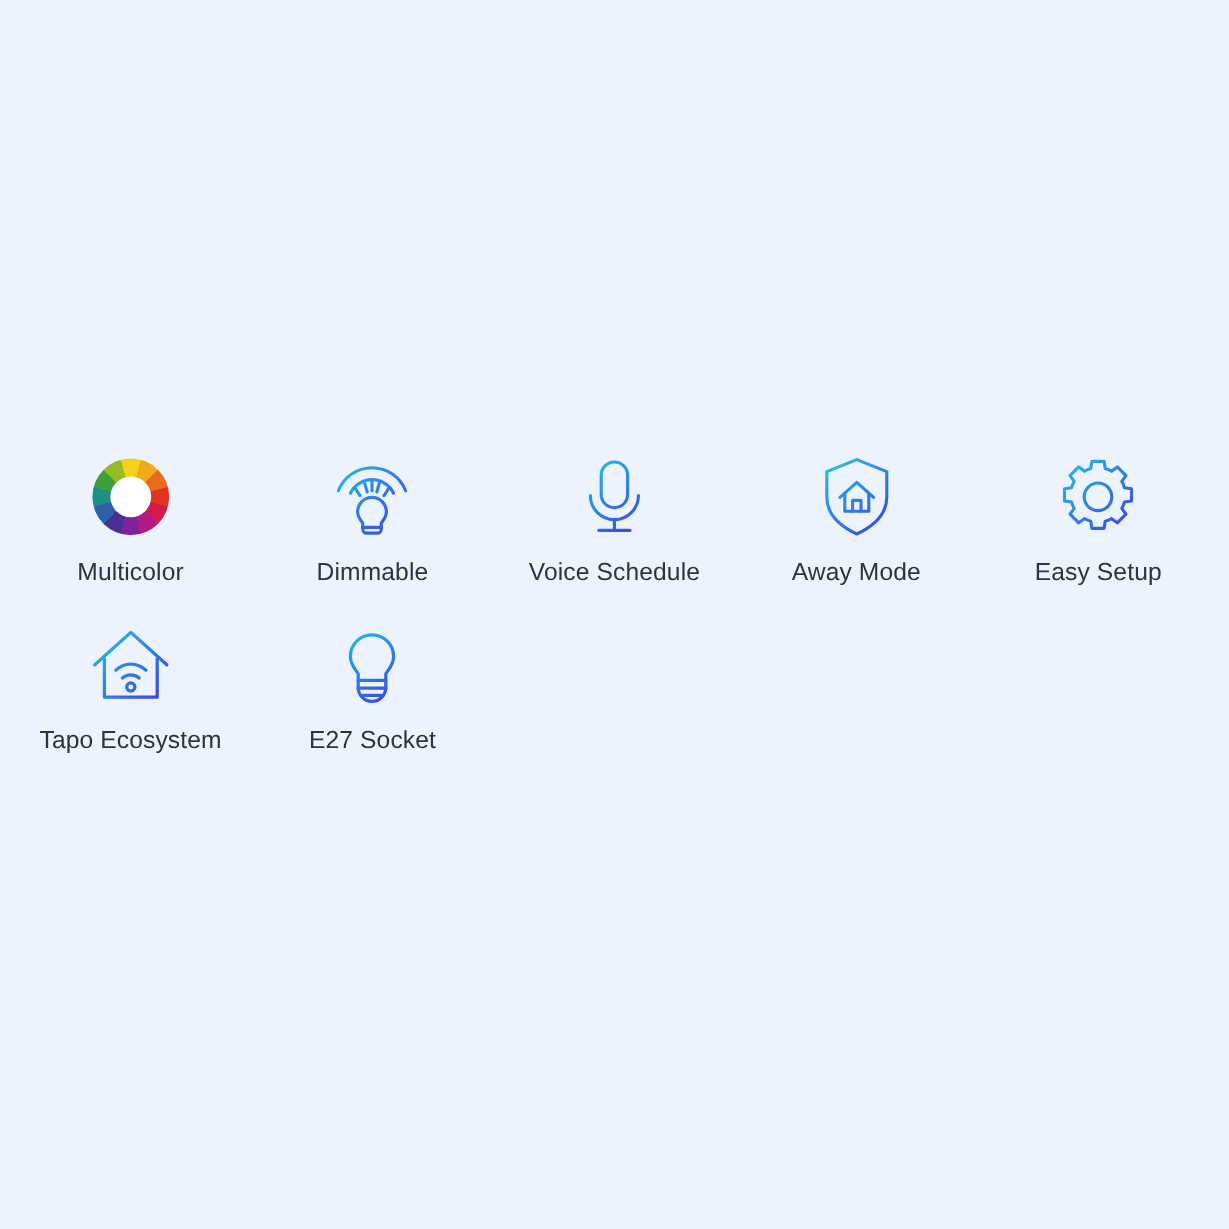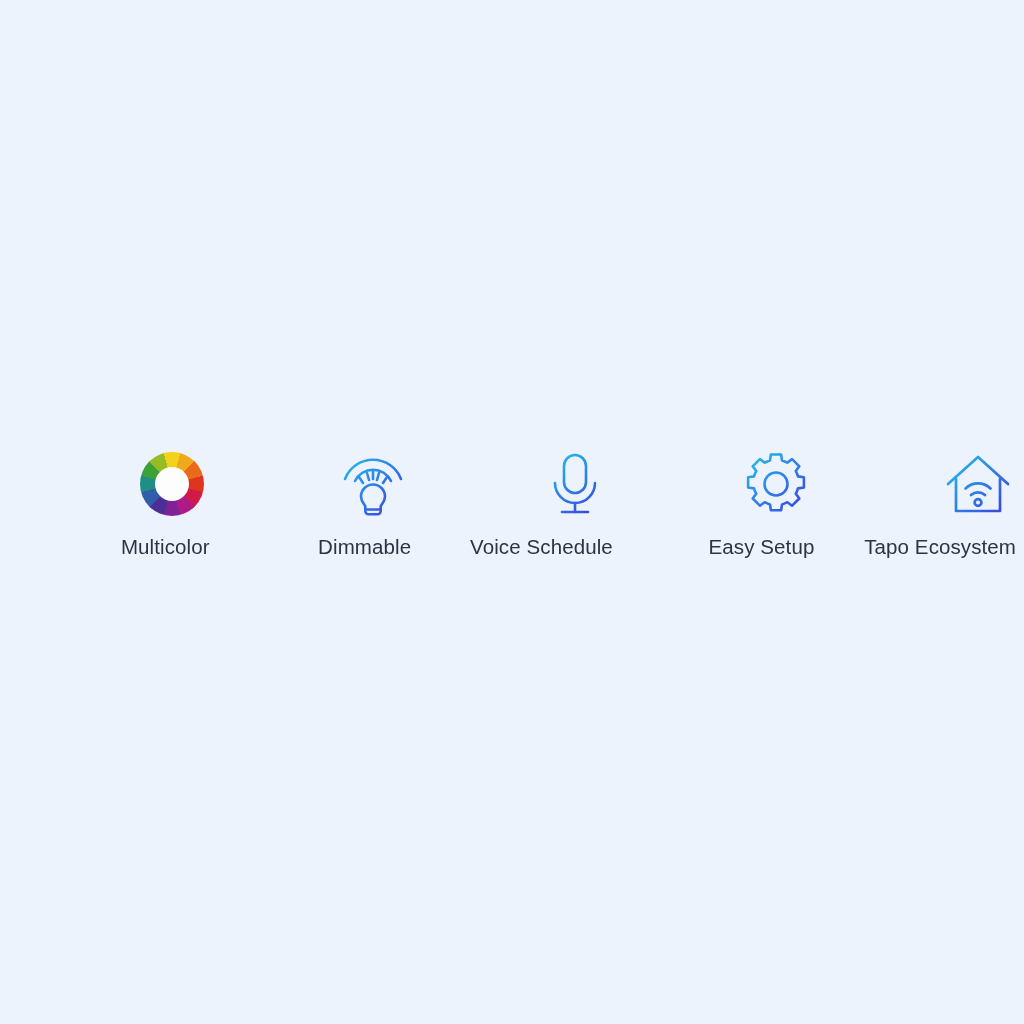--- a/index.html
+++ b/index.html
@@ -23,21 +23,21 @@
     display:grid;
     grid-template-columns:repeat(5, 1fr);
     width:1024px;
     row-gap:26px;
     padding:0 8px;
     margin-top:-18px;
   }
   .feature-cell {
     display:flex;
     flex-direction:column;
-    align-items:flex-end;
+    align-items:center;
     justify-content:flex-start;
   }
   .feature-icon {
     width:76px; height:76px;
     display:flex;
     align-items:center;
     justify-content:center;
     margin-bottom:12px;
   }
   .feature-icon svg { display:block; width:76px; height:76px; overflow:visible; }
@@ -134,20 +134,39 @@
             <rect x="27" y="9" width="22" height="38" rx="11"></rect>
             <path d="M18 37 a20 20 0 0 0 40 0"></path>
             <path d="M38 57 L38 66"></path>
             <path d="M25 66 L51 66"></path>
           </g>
         </svg>
       </div>
       <div class="feature-label">Voice Schedule</div>
     </div>
 
+    <div class="feature-cell">
+      <div class="feature-icon">
+        <svg viewBox="0 0 76 76" fill="none">
+          <defs>
+            <linearGradient id="g5" x1="12" y1="8" x2="64" y2="70" gradientUnits="userSpaceOnUse">
+              <stop offset="0" stop-color="#23c3ee"></stop>
+                <stop offset="1" stop-color="#3b3fe0"></stop>
+            </linearGradient>
+          </defs>
+          <g stroke="url(#g5)" stroke-width="2.6" stroke-linecap="round" stroke-linejoin="round">
+            <path d="M38 7 L63 17 L63 38 c0 16 -12 25 -25 31 c-13 -6 -25 -15 -25 -31 L13 17 z"></path>
+            <path d="M24 38.5 L38 26 L52 38.5"></path>
+            <path d="M28 35 L28 50 L48 50 L48 35"></path>
+            <path d="M34.5 50 L34.5 41 L41.5 41 L41.5 50"></path>
+          </g>
+        </svg>
+      </div>
+      <div class="feature-label">Away Mode</div>
+    </div>
 
     <div class="feature-cell">
       <div class="feature-icon">
         <svg viewBox="0 0 76 76" fill="none">
           <defs>
             <linearGradient id="g6" x1="8" y1="8" x2="66" y2="68" gradientUnits="userSpaceOnUse">
               <stop offset="0" stop-color="#23c3ee"></stop>
                 <stop offset="1" stop-color="#3b3fe0"></stop>
             </linearGradient>
           </defs>
@@ -176,15 +195,34 @@
             <path d="M16 33 L16 65 L60 65 L60 33"></path>
             <path d="M25.5 42.5 a18 18 0 0 1 25 0"></path>
             <path d="M31 49 a10.5 10.5 0 0 1 14 0"></path>
             <circle cx="38" cy="56.5" r="3.4"></circle>
           </g>
         </svg>
       </div>
       <div class="feature-label">Tapo Ecosystem</div>
     </div>
 
+    <div class="feature-cell">
+      <div class="feature-icon">
+        <svg viewBox="0 0 76 76" fill="none">
+          <defs>
+            <linearGradient id="g10" x1="16" y1="6" x2="60" y2="70" gradientUnits="userSpaceOnUse">
+              <stop offset="0" stop-color="#23c3ee"></stop>
+                <stop offset="1" stop-color="#3b3fe0"></stop>
+            </linearGradient>
+          </defs>
+          <g stroke="url(#g10)" stroke-width="2.7" stroke-linecap="round" stroke-linejoin="round">
+            <path d="M20 31 a18 18 0 1 1 36 0 c0 7 -4.5 11 -6.5 14.5 l0 5.5 l-23 0 l0 -5.5 c-2 -3.5 -6.5 -7.5 -6.5 -14.5 z"></path>
+            <path d="M26.5 51 l0 6 a11.5 11.5 0 0 0 23 0 l0 -6"></path>
+            <path d="M26.5 57.5 L49.5 57.5"></path>
+            <path d="M30 63.5 L46 63.5"></path>
+          </g>
+        </svg>
+      </div>
+      <div class="feature-label">E27 Socket</div>
+    </div>
 
   </div>
 </div>
 
 </body></html>

